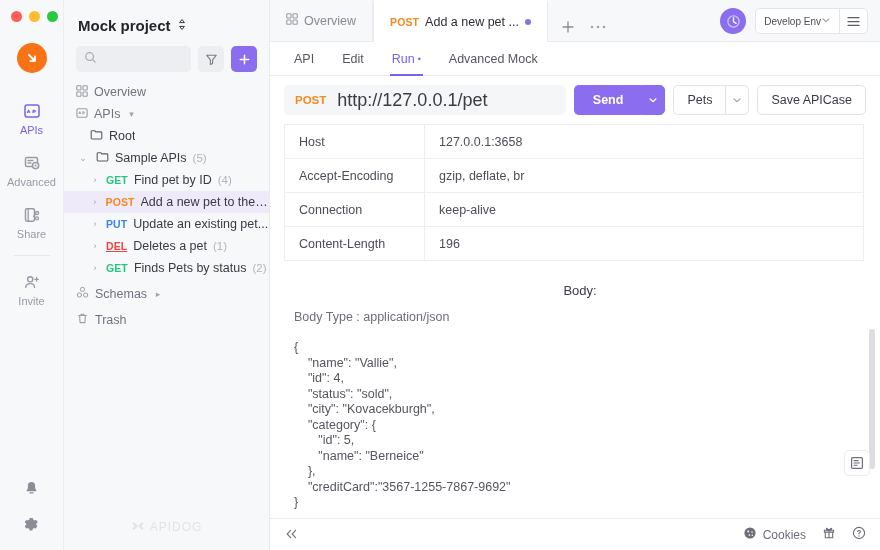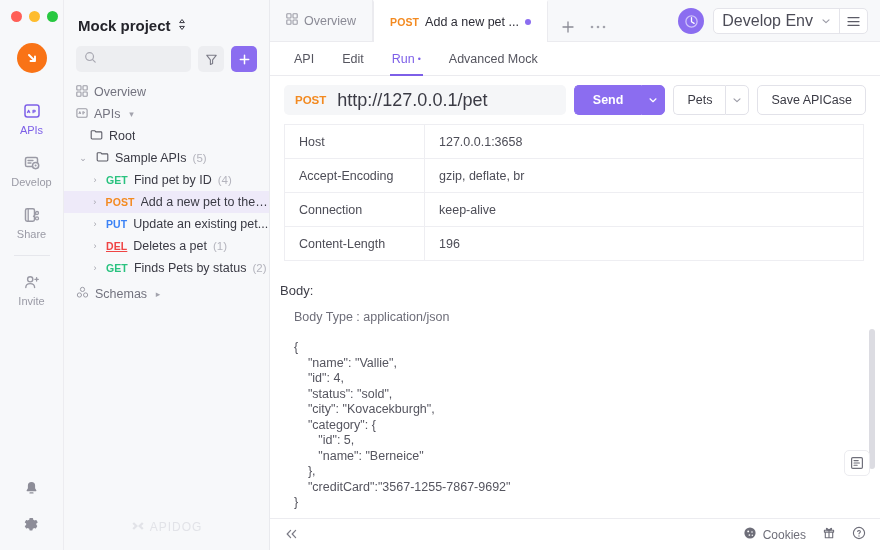--- a/index.html
+++ b/index.html
@@ -105,21 +105,21 @@
   .tabact { display:flex; align-items:center; gap:2px; padding:0 6px; }
   .ticon { width:28px; height:28px; display:flex; align-items:center; justify-content:center;
            color:#8a8a95; cursor:pointer; border-radius:4px; font-size:17px; }
   .tabbar-right { margin-left:auto; display:flex; align-items:center; gap:9px; padding:0 12px 7px 0; }
   .avatar { width:26px; height:26px; border-radius:50%; background:#8b6df0;
             display:flex; align-items:center; justify-content:center; cursor:pointer; }
   .envsel {
     height:26px; border:1px solid #e4e4ea; border-radius:5px; display:flex; align-items:stretch;
     background:#fff; overflow:hidden;
   }
-  .envsel .name { display:flex; align-items:center; gap:8px; padding:0 8px; font-size:16px; color:#4c4c57; cursor:pointer;}
+  .envsel .name { display:flex; align-items:center; padding:0 8px; font-size:10px; color:#4c4c57; cursor:pointer;}
   .envsel .bar { width:28px; border-left:1px solid #e4e4ea; display:flex; align-items:center; justify-content:center; cursor:pointer; }
 
   .subtabs { height:34px; display:flex; align-items:center; gap:0; padding:0 20px;
              border-bottom:1px solid #ebebef; }
   .stab { font-size:12.5px; color:#55555f; padding:0 14px; height:34px; line-height:34px;
           position:relative; cursor:pointer; }
   .stab:first-child{ padding-left:4px; }
   .stab.active { color:#7d5fe8; }
   .stab.active::after {
     content:""; position:absolute; left:12px; right:12px; bottom:0; height:2px; background:#7d5fe8;
@@ -142,21 +142,21 @@
   .split .a { border-radius:5px 0 0 5px; border-right:none;text-align:center; }
   .split .b { border-radius:0 5px 5px 0; width:24px; padding:0; justify-content:center; }
   .btn.send { background:#8b6df0; border-color:#8b6df0; color:#fff; padding:0 18px; font-weight:bold; }
   .btn.send-b { background:#8b6df0; border-color:#8b6df0; color:#fff; }
 
   .content { flex:1; overflow:hidden; position:relative; padding:0 0 0 0; }
   .scroller { position:absolute; inset:0; overflow:hidden; }
   table.kv { width:580px; margin:0 0 0 14px; border-collapse:collapse; }
   table.kv td { border:1px solid #eeeef2; height:34px; padding:0 14px; font-size:12.5px; color:#4d4d57; }
   table.kv td.k { width:140px; }
-  .sec-title { font-size:13px; color:#3d3d47; margin:22px 0 0 10px; }
+  .sec-title { font-size:13px; color:#3d3d47; margin:22px 0 0 10px;text-align:center; }
   .bodytype { font-size:12.5px; color:#6e6e79; margin:12px 0 0 24px; }
   pre.json {
     margin:16px 0 0 24px; font-family:"Liberation Sans", sans-serif;
     font-size:12.5px; color:#55555f; line-height:15.5px;
   }
   .vscroll {
     position:absolute; right:5px; top:205px; width:6px; height:140px;
     background:#dcdce2; border-radius:3px; cursor:pointer;
   }
   .panel-btn {
@@ -201,21 +201,21 @@
       </div>
 
 
       <div class="rail-item">
         <svg width="18" height="18" viewBox="0 0 18 18" fill="none">
           <rect x="2.5" y="3.5" width="12" height="9" rx="1.6" stroke="#9a9aa5" stroke-width="1.5"></rect>
           <path d="M5 6.5h5M5 9h3" stroke="#9a9aa5" stroke-width="1.3" stroke-linecap="round"></path>
           <circle cx="12.6" cy="11.6" r="3.1" fill="#f7f8fa" stroke="#9a9aa5" stroke-width="1.5"></circle>
           <circle cx="12.6" cy="11.6" r="1" fill="#9a9aa5"></circle>
         </svg>
-        <span>Develop</span>
+        <span>Advanced</span>
       </div>
 
       <div class="rail-item">
         <svg width="18" height="18" viewBox="0 0 18 18" fill="none">
           <rect x="2.5" y="2.8" width="9" height="12.4" rx="1.6" stroke="#9a9aa5" stroke-width="1.5"></rect>
           <path d="M5.2 2.8v12.4" stroke="#9a9aa5" stroke-width="1.3"></path>
           <circle cx="14" cy="7" r="1.5" stroke="#9a9aa5" stroke-width="1.3"></circle>
           <circle cx="14" cy="12.4" r="1.5" stroke="#9a9aa5" stroke-width="1.3"></circle>
           <path d="M12.6 7.8l-2.4 3.1" stroke="#9a9aa5" stroke-width="1.2"></path>
         </svg>
@@ -366,20 +366,28 @@
           <svg width="13" height="13" viewBox="0 0 13 13" fill="none">
             <circle cx="6.5" cy="3.4" r="2.1" stroke="#9c9ca6" stroke-width="1"></circle>
             <circle cx="3.4" cy="9" r="2.1" stroke="#9c9ca6" stroke-width="1"></circle>
             <circle cx="9.6" cy="9" r="2.1" stroke="#9c9ca6" stroke-width="1"></circle>
           </svg>
         </span>
         <span class="tlabel">Schemas</span>
         <span class="caret">▸</span>
       </div>
 
+      <div class="trow" style="margin-top:4px">
+        <span>
+          <svg width="13" height="13" viewBox="0 0 13 13" fill="none">
+            <path d="M2.6 3.4h7.8M5 3.4V2.2h3v1.2M3.6 3.4l.5 7.2h4.8l.5-7.2" stroke="#9c9ca6" stroke-width="1.05" stroke-linecap="round" stroke-linejoin="round"></path>
+          </svg>
+        </span>
+        <span class="tlabel">Trash</span>
+      </div>
     </div>
 
     <div class="watermark">
       <svg width="14" height="14" viewBox="0 0 14 14" fill="#e2e3e8">
         <path d="M3 2.2L7 6 3 9.8 1.4 8.2 3.8 6 1.4 3.8zM11 2.2L7 6l4 3.8 1.6-1.6L10.2 6l2.4-2.2z"></path>
       </svg>
       <span>APIDOG</span>
     </div>
   </div>
 

